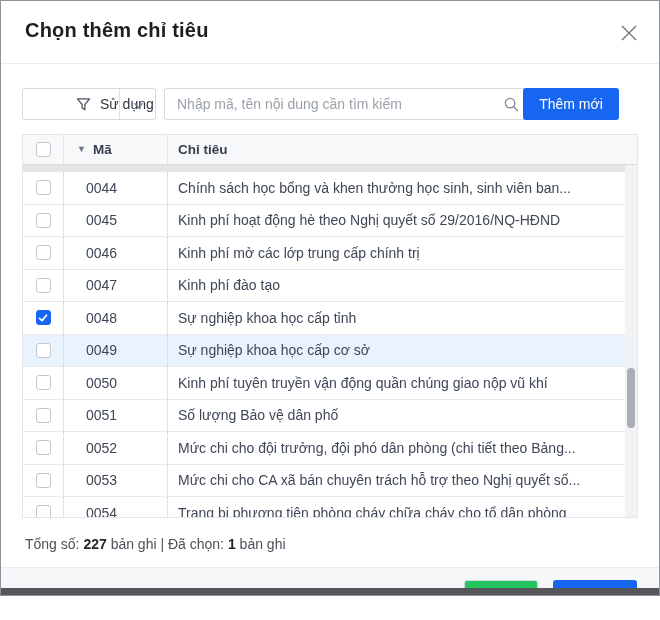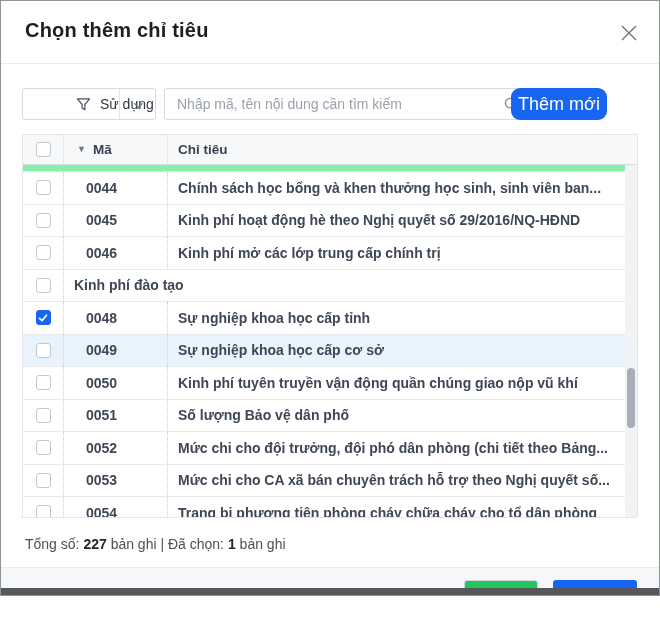--- a/index.html
+++ b/index.html
@@ -40,39 +40,39 @@
   }
   .searchbox input {
     width: 100%; height: 100%; border: none; outline: none;
     padding: 0 34px 0 12px; font-size: 14px; color: #313843;
     font-family: inherit; background: transparent;
   }
   .searchbox input::placeholder { color: #9aa1ab; opacity: 1; }
   .search-ic { position: absolute; right: 10px; top: 7px; display: flex; }
 
   .btn-add {
-    position: absolute; left: 510px; top: 87px; width: 96px; height: 32px;
-    background: var(--accent); color: #fff; border: none; border-radius: 9px;
-    font-size: 18px; font-family: inherit; cursor: pointer;
+    position: absolute; left: 522px; top: 87px; width: 96px; height: 32px;
+    background: var(--accent); color: #fff; border: none; border-radius: 3px;
+    font-size: 14px; font-family: inherit; cursor: pointer;
   }
 
   
   .table { position: absolute; left: 21px; top: 133px; width: 616px; border: 1px solid #e4e6ea; }
   .thead {
     display: flex; height: 30px; align-items: stretch;
     background: #f6f8fa; border-bottom: 1px solid #d8dbe0;
     font-size: 13.5px; font-weight: 700; color: #394150;
   }
   .hc { display: flex; align-items: center; }
   .hc.c-check { width: 41px; justify-content: center; border-right: 1px solid #e4e6ea; }
   .hc.c-code  { width: 104px; padding-left: 13px; gap: 7px; border-right: 1px solid #e4e6ea; }
   .hc.c-name  { flex: 1; padding-left: 10px; text-align: center; }
   .sort-ic { font-size: 9px; color: #6d7583; line-height: 1; }
 
-  .tbody { position: relative; height: 352px; overflow: hidden; background: #86efac; font-weight: bold; }
+  .tbody { position: relative; height: 352px; overflow: hidden; background: #e5e5e5; }
   .sliver { height: 7px; border-bottom: 1px solid #e8e9ec; }
   .trow {
     display: flex; height: 32.5px; align-items: stretch;
     border-bottom: 1px solid #e8e9ec; font-size: 14px; color: #3e4756;
     background: #fff;
   }
   .trow.hl { background: var(--hl); }
   .cell { display: flex; align-items: center; }
   .cell.c-check { width: 41px; justify-content: center; border-right: 1px dotted #c9cdd3; }
   .cell.c-code  { width: 104px; padding-left: 22px; border-right: 1px dotted #c9cdd3; }
@@ -189,20 +189,21 @@
           <div class="cell c-check">
             <span class="cb"></span>
           </div>
           <div class="cell c-code">0046</div>
           <div class="cell c-name">Kinh phí mở các lớp trung cấp chính trị</div>
         </div>
         <div class="trow">
           <div class="cell c-check">
             <span class="cb"></span>
           </div>
+          <div class="cell c-code">0047</div>
           <div class="cell c-name">Kinh phí đào tạo</div>
         </div>
         <div class="trow">
           <div class="cell c-check">
             <span class="cb checked">
               <svg width="10" height="10" viewBox="0 0 12 12">
                 <path d="M1.8 6.4 L4.8 9.2 L10.2 2.6" fill="none" stroke="#fff" stroke-width="2" stroke-linecap="round" stroke-linejoin="round"></path>
               </svg>
             </span>
           </div>

